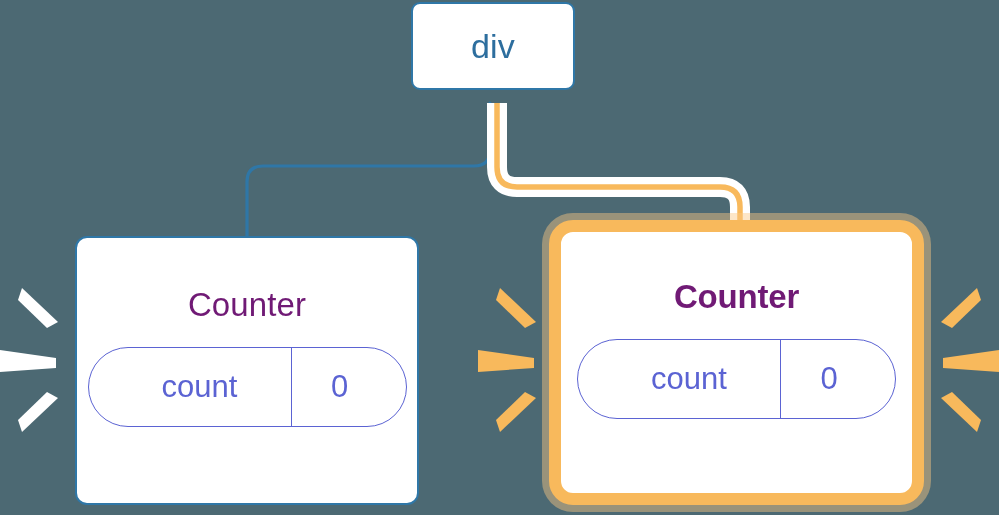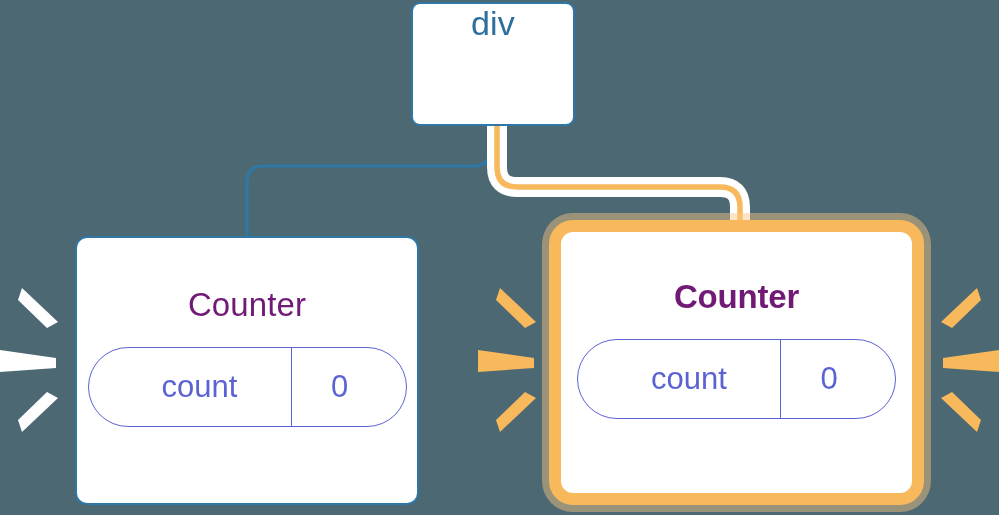--- a/index.html
+++ b/index.html
@@ -35,23 +35,24 @@
     background: #ffffff;
     box-sizing: border-box;
     display: flex;
     flex-direction: column;
     align-items: center;
   }
   .node-root {
     left: 411px;
     top: 2px;
     width: 164px;
-    height: 124px;
+    height: 88px;
     border: 2px solid #2f77a7;
     border-radius: 9px;
+    justify-content: center;
   }
   .node-root .node-title {
     font-size: 34px;
     color: #2d6e9e;
     font-weight: 400;
     letter-spacing: 0.2px;
   }
 
   .node-child {
     width: 344px;

